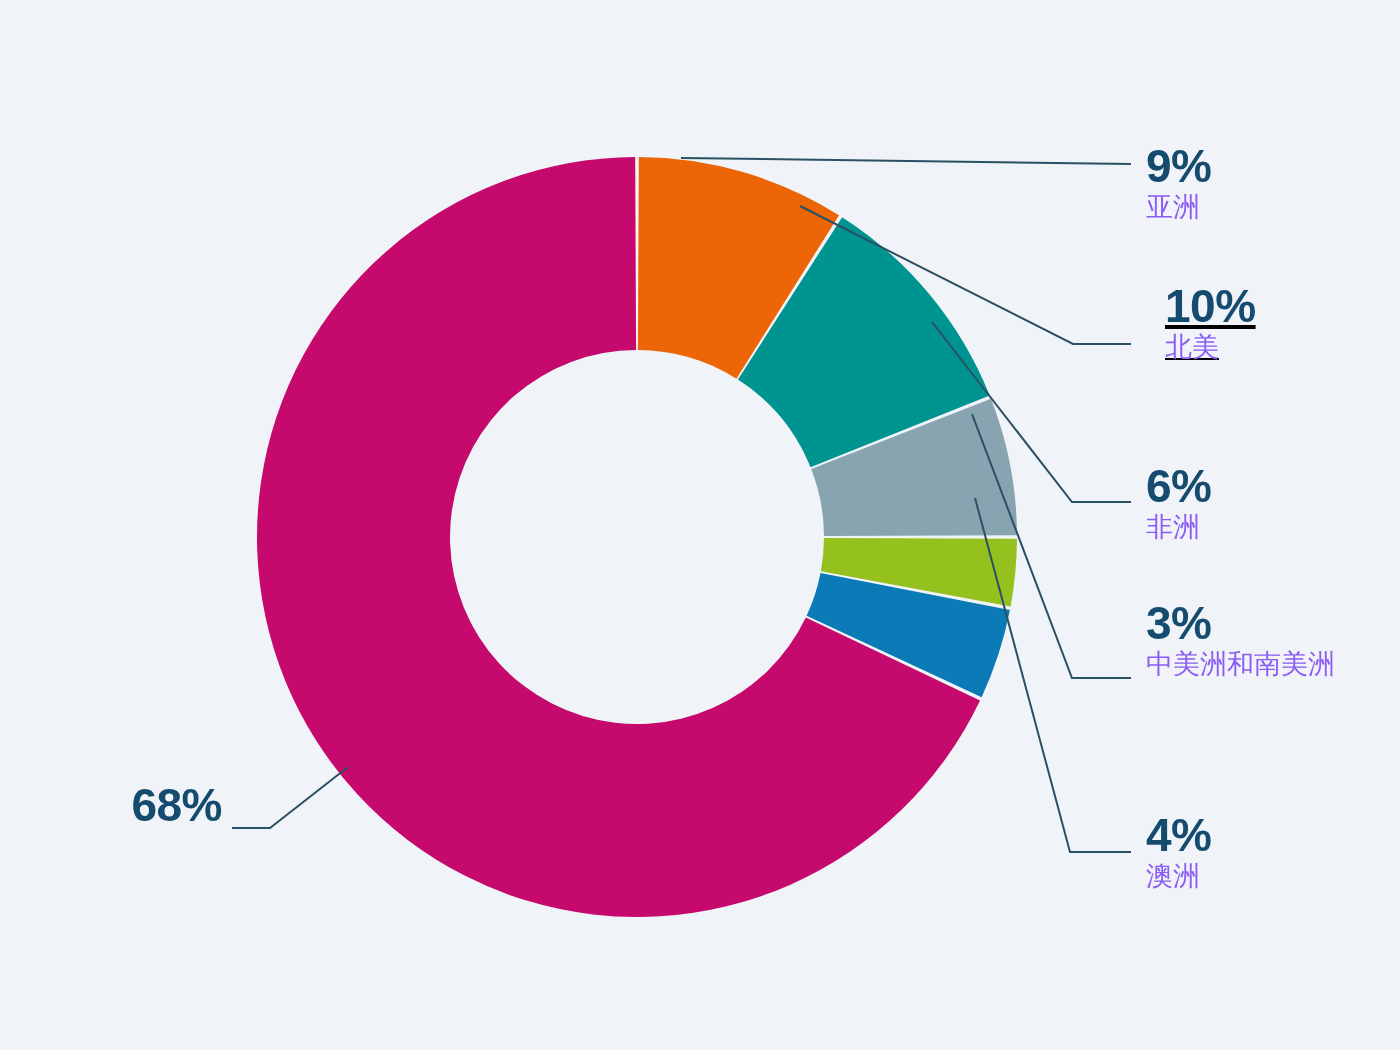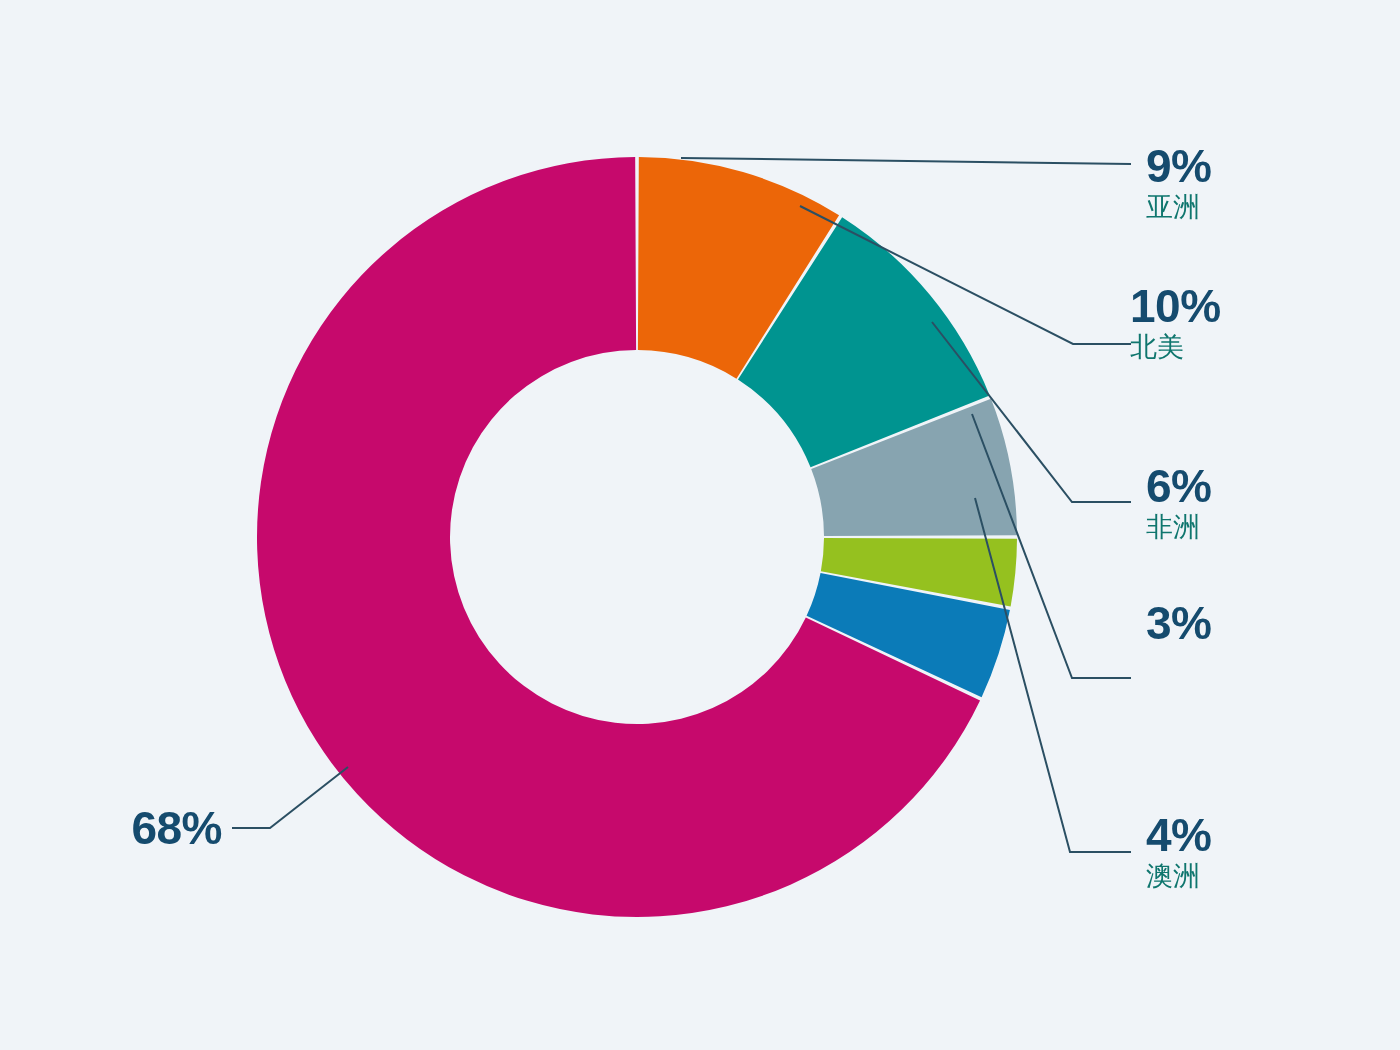--- a/index.html
+++ b/index.html
@@ -38,21 +38,21 @@
     line-height: 1.0;
     color: #154b6e;
     letter-spacing: -0.5px;
     white-space: nowrap;
   }
   .label-name {
     font-family: "Liberation Sans", sans-serif;
     font-weight: normal;
     font-size: 27px;
     line-height: 1.22;
-    color: #0f766e;
+    color: #8b5cf6;
     white-space: nowrap;
     margin-top: 2px;
   }
   .label-right { text-align: left; }
   .label-left  { text-align: right; }
 </style>
 </head>
 <body>
 
 <div id="root">
@@ -74,36 +74,37 @@
       <polyline points="975,498 1070,852 1131,852"></polyline>
       <polyline points="348,767 270,828 232,828"></polyline>
     </g>
   </svg>
 
   <div class="label-group label-right" style="left:1146px; top:143px;">
     <div class="label-pct">9%</div>
     <div class="label-name">亚洲</div>
   </div>
 
-  <div class="label-group label-right" style="left:1130px; top:283px;">
+  <div class="label-group label-right" style="left:1165px; top:283px;text-decoration:underline;">
     <div class="label-pct">10%</div>
     <div class="label-name">北美</div>
   </div>
 
   <div class="label-group label-right" style="left:1146px; top:463px;">
     <div class="label-pct">6%</div>
     <div class="label-name">非洲</div>
   </div>
 
   <div class="label-group label-right" style="left:1146px; top:600px;">
     <div class="label-pct">3%</div>
+    <div class="label-name">中美洲和南美洲</div>
   </div>
 
   <div class="label-group label-right" style="left:1146px; top:812px;">
     <div class="label-pct">4%</div>
     <div class="label-name">澳洲</div>
   </div>
 
-  <div class="label-group label-left" style="left:0px; width:222px; top:805px;">
+  <div class="label-group label-left" style="left:0px; width:222px; top:782px;">
     <div class="label-pct">68%</div>
   </div>
 
 </div>
 
 </body></html>

